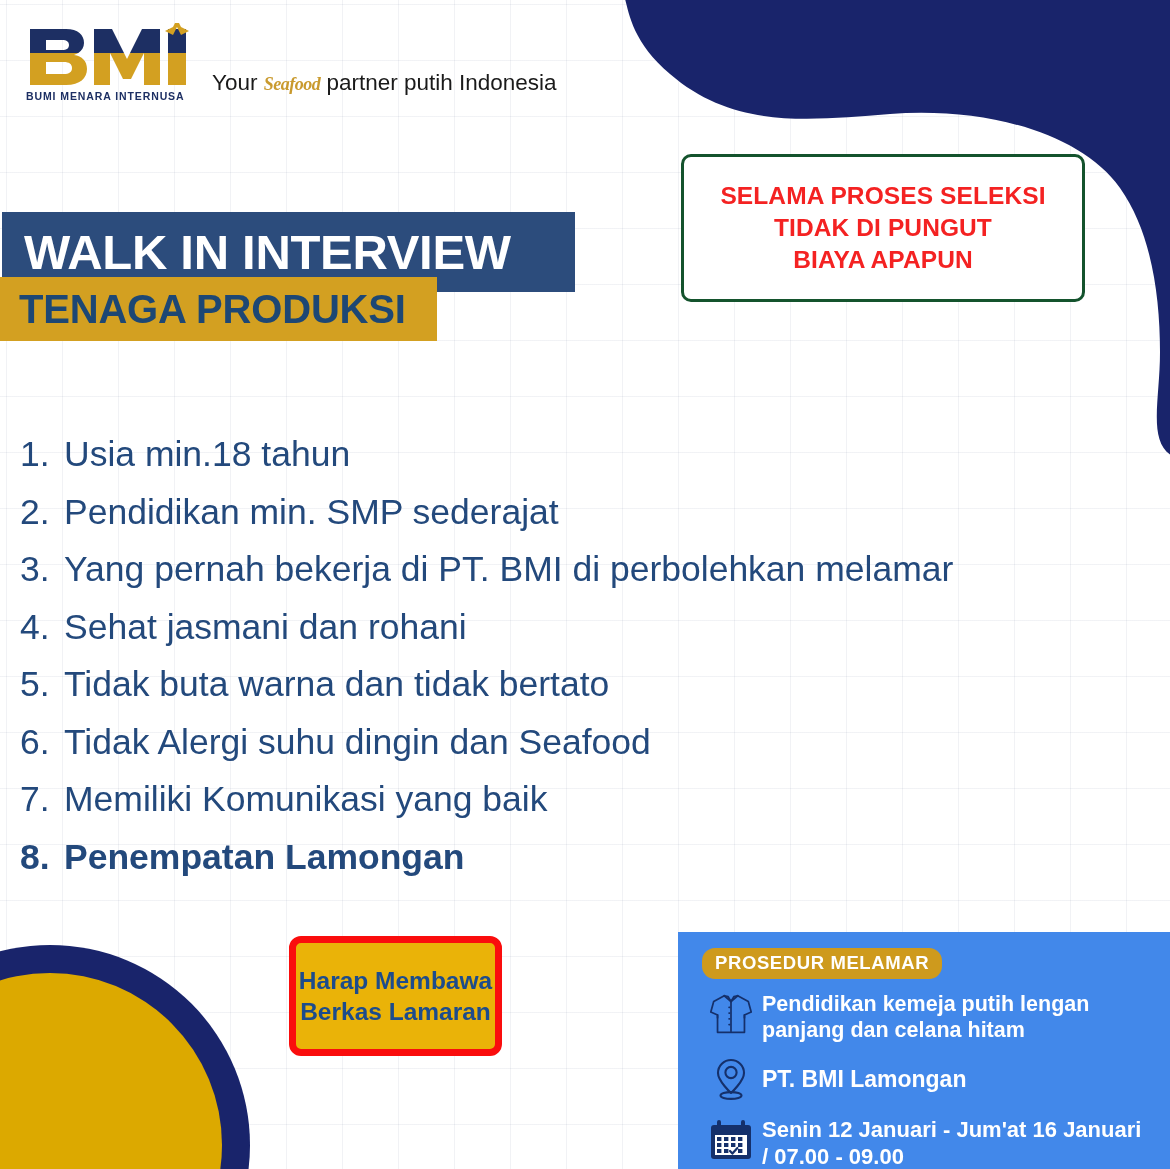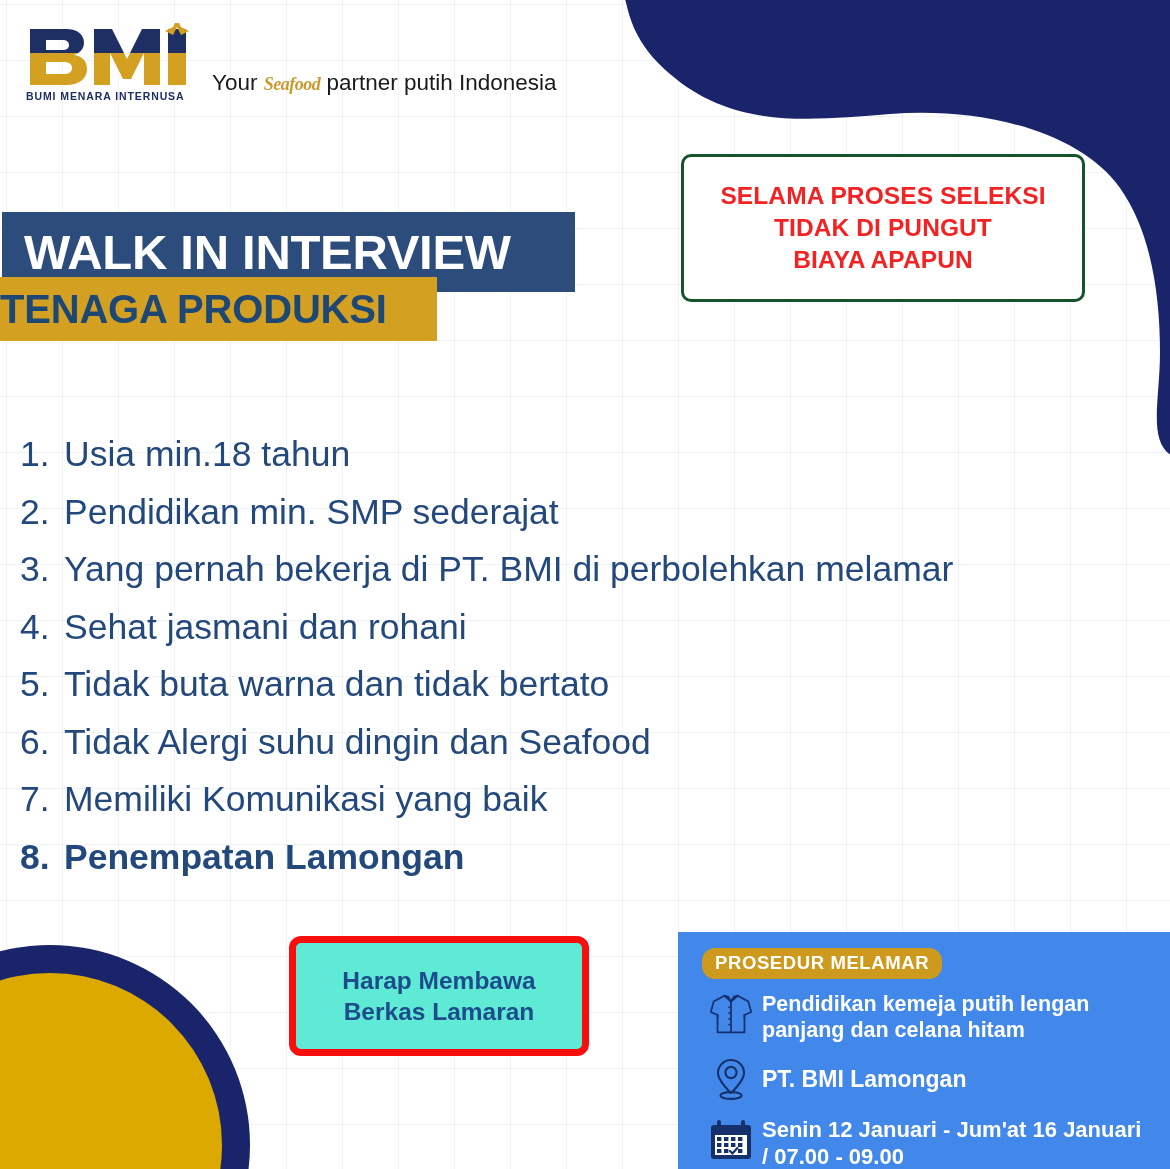--- a/index.html
+++ b/index.html
@@ -136,20 +136,21 @@
     background: #d3a021;
     z-index: 6;
     display: flex;
     align-items: center;
   }
   .banner-secondary span {
     color: #1d4774;
     font-size: 40px;
     font-weight: bold;
     letter-spacing: -0.2px;
+    padding-left: 19px;
     font-family: "Liberation Sans", sans-serif;
   }
 
   
   .notice-fee {
     position: absolute;
     left: 681px;
     top: 154px;
     width: 404px;
     height: 148px;
@@ -207,25 +208,25 @@
   .qual-item.bold .qual-txt,
   .qual-item.bold .qual-num {
     font-weight: bold;
   }
 
   
   .notice-docs {
     position: absolute;
     left: 289px;
     top: 936px;
-    width: 300px;
+    width: 213px;
     height: 120px;
     border: 7px solid #fa0d0d;
     border-radius: 12px;
-    background: #5eead4;
+    background: #eab308;
     z-index: 7;
     display: flex;
     flex-direction: column;
     align-items: center;
     justify-content: center;
     box-sizing: border-box;
   }
   .notice-docs div {
     color: #1d4c8c;
     font-size: 24.5px;

